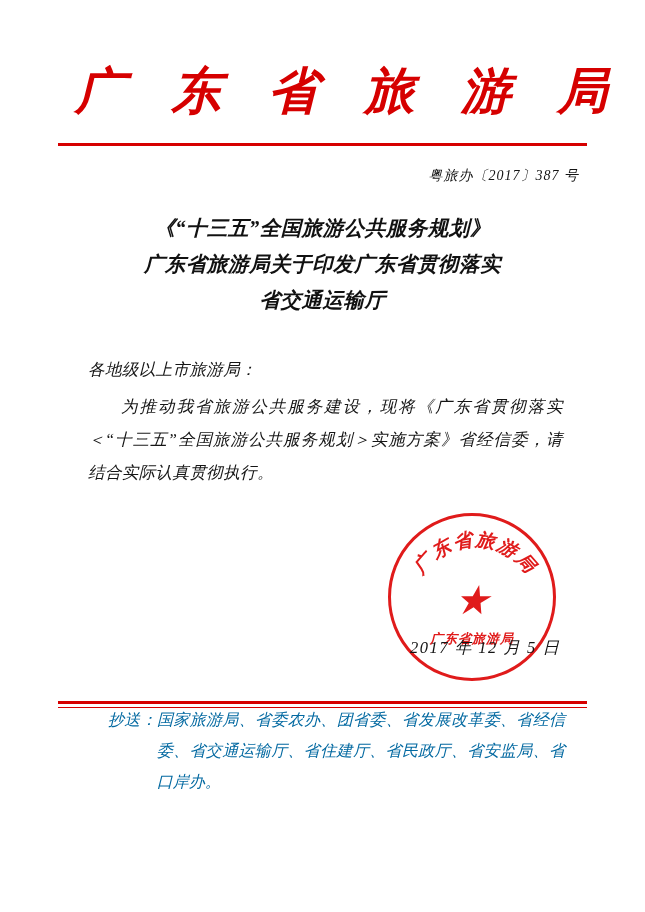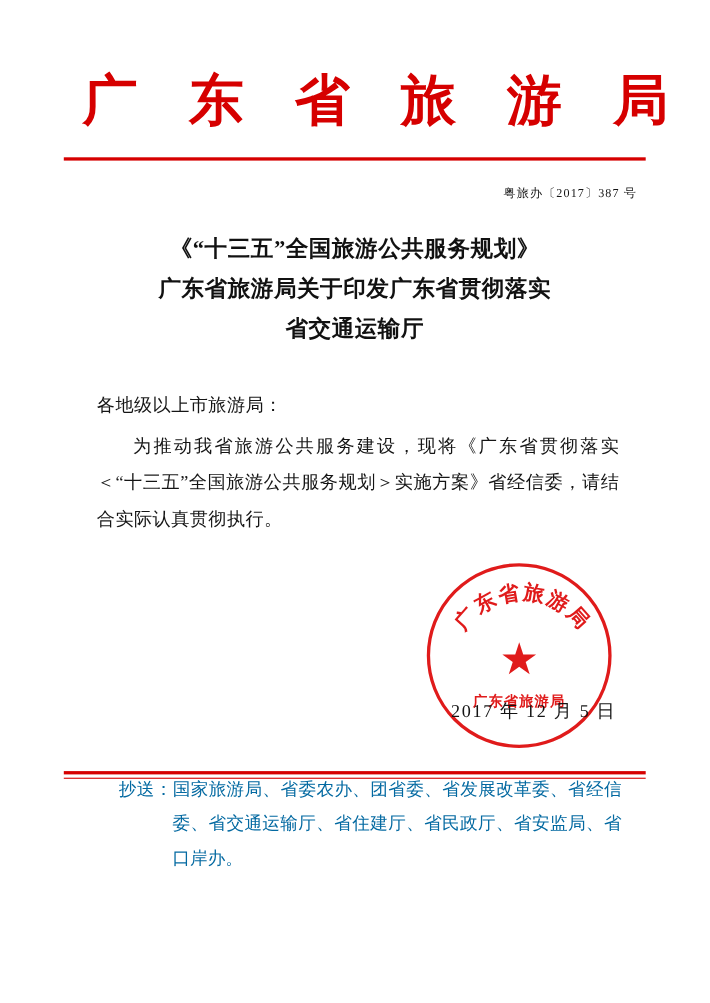--- a/index.html
+++ b/index.html
@@ -14,20 +14,21 @@
     color: #1a1a1a;
     position: relative;
     overflow: hidden;
   }
   .page {
     position: relative;
     width: 645px;
     height: 756px;
     box-sizing: border-box;
     padding: 0 58px;
+    font-style: italic;
   }
 
   
   .masthead {
     text-align: center;
     padding-top: 62px;
   }
   .masthead-title {
     color: #d60000;
     font-family: "Liberation Serif", "DejaVu Serif", serif;
@@ -45,21 +46,21 @@
     width: 100%;
   }
 
   
   .doc-number-row {
     text-align: right;
     margin-top: 20px;
     padding-right: 8px;
   }
   .doc-number {
-    font-size: 11px;
+    font-size: 14px;
     letter-spacing: 1px;
     color: #141414;
     display: inline-block;
   }
 
   
   .doc-title {
     margin-top: 26px;
     text-align: center;
     font-weight: bold;

